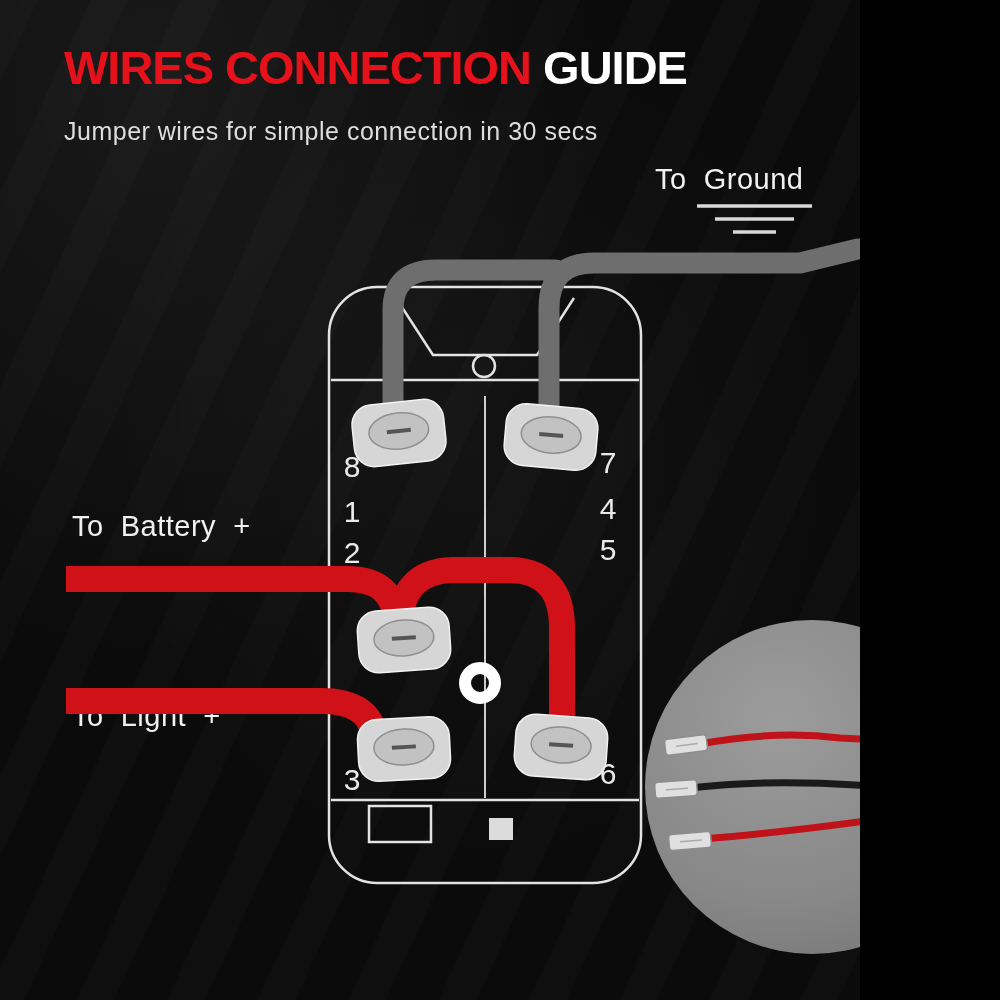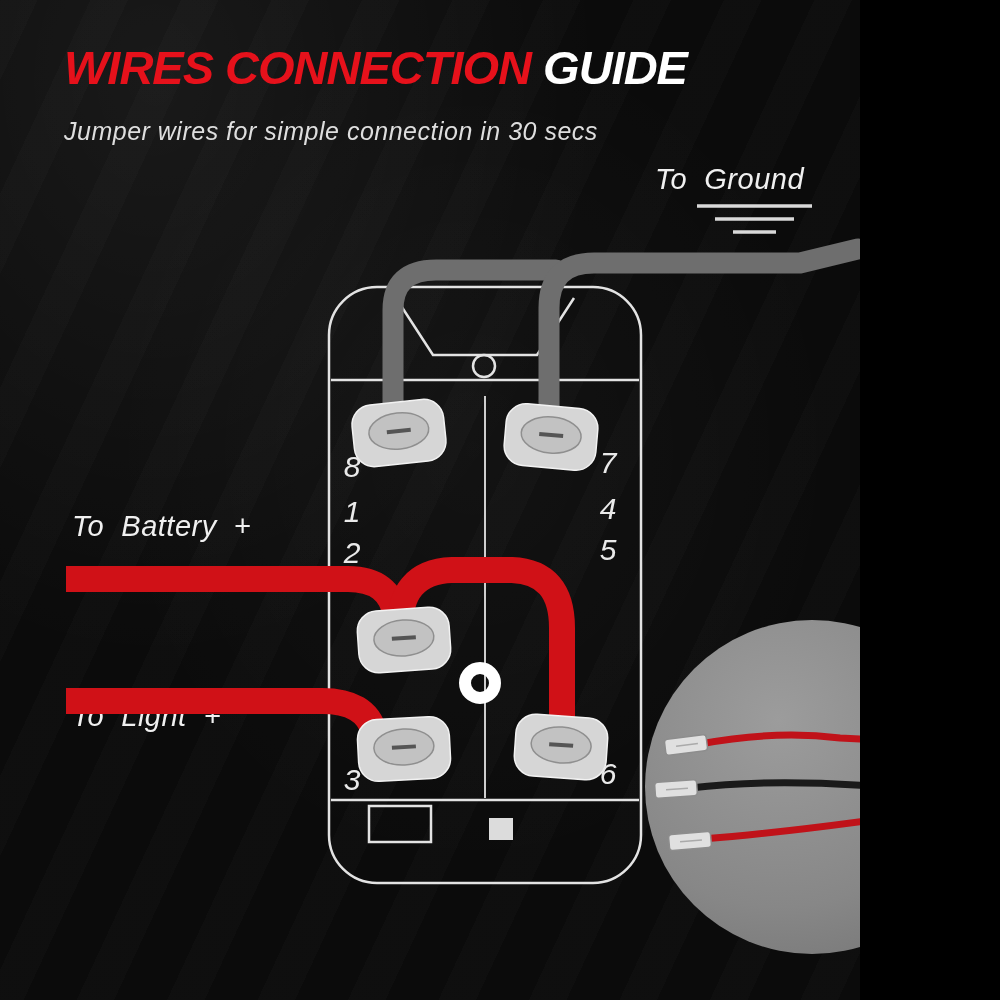--- a/index.html
+++ b/index.html
@@ -2,21 +2,20 @@
 <html><head>
 <meta charset="utf-8">
 <style>
   html,body{margin:0;padding:0;background:#000;}
   #canvas{
     position:relative;
     width:860px;height:1000px;
     background:#0b0b0b;
     overflow:hidden;
     font-family:"Liberation Sans",sans-serif;
-    font-style:italic;
   }
   #bg-texture{
     position:absolute;inset:0;
     background:
       radial-gradient(ellipse at 18% 8%, rgba(255,255,255,0.06), transparent 45%),
       radial-gradient(ellipse at 55% 45%, rgba(255,255,255,0.03), transparent 55%),
       repeating-linear-gradient(115deg, rgba(255,255,255,0.015) 0 34px, transparent 34px 82px);
     pointer-events:none;
   }
   .header{position:absolute;left:64px;top:40px;}

